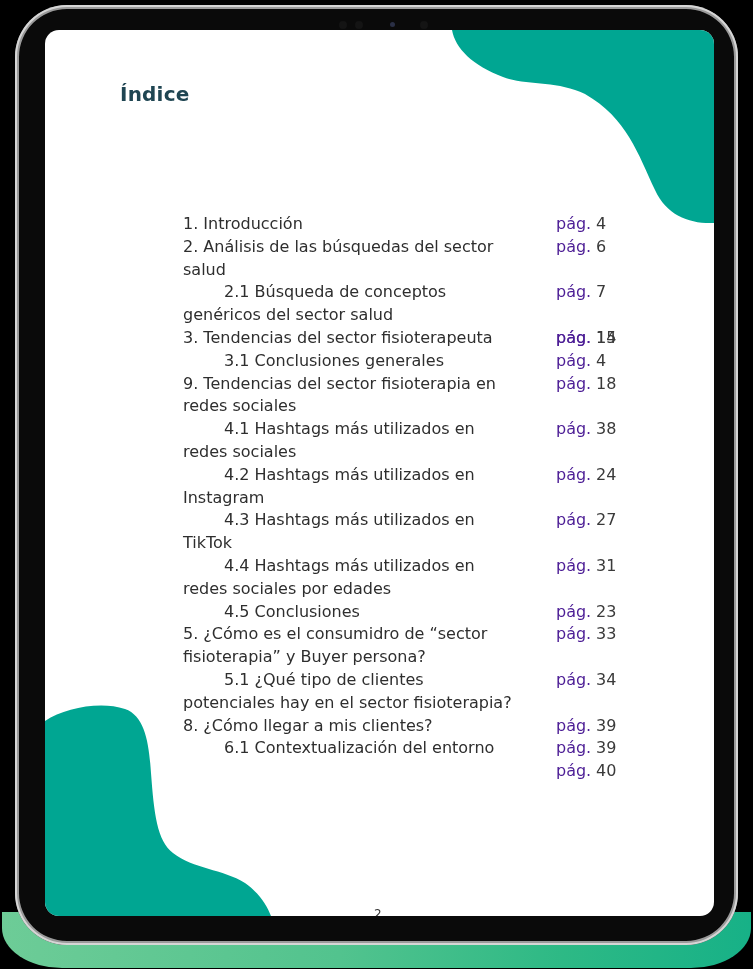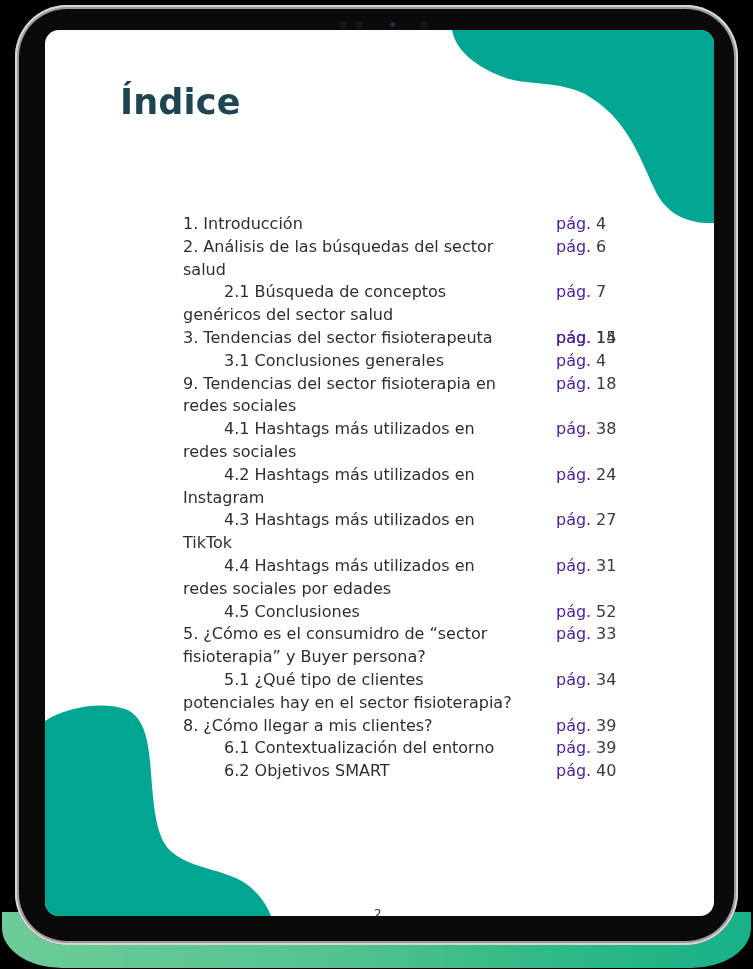--- a/index.html
+++ b/index.html
@@ -66,21 +66,21 @@
     .blob {
       position: absolute;
     }
     .title {
       position: absolute;
       left: 75px;
       top: 52px;
       margin: 0;
       font-family: "DejaVu Sans", sans-serif;
       font-weight: bold;
-      font-size: 35px;
+      font-size: 20px;
       letter-spacing: 0.2px;
       color: #1f4552;
     }
     .toc {
       position: absolute;
       left: 138px;
       top: 183px;
       width: 460px;
       font-family: "DejaVu Sans", sans-serif;
       font-size: 16px;
@@ -194,39 +194,38 @@
         <div class="toc-entry sub">
           <span class="toc-text">4.3 Hashtags más utilizados en TikTok</span>
           <span class="toc-page"><span class="pag">pág.</span><span>27</span></span>
         </div>
         <div class="toc-entry sub">
           <span class="toc-text">4.4 Hashtags más utilizados en redes sociales por edades</span>
           <span class="toc-page"><span class="pag">pág.</span><span>31</span></span>
         </div>
         <div class="toc-entry sub">
           <span class="toc-text">4.5 Conclusiones</span>
-          <span class="toc-page"><span class="pag">pág.</span><span>52</span></span>
+          <span class="toc-page"><span class="pag">pág.</span><span>23</span></span>
         </div>
         <div class="toc-entry">
           <span class="toc-text">5. ¿Cómo es el consumidro de “sector fisioterapia” y Buyer persona?</span>
           <span class="toc-page"><span class="pag">pág.</span><span>33</span></span>
         </div>
         <div class="toc-entry sub">
           <span class="toc-text">5.1 ¿Qué tipo de clientes potenciales hay en el sector fisioterapia?</span>
           <span class="toc-page"><span class="pag">pág.</span><span>34</span></span>
         </div>
         <div class="toc-entry">
           <span class="toc-text">8. ¿Cómo llegar a mis clientes?</span>
           <span class="toc-page"><span class="pag">pág.</span><span>39</span></span>
         </div>
         <div class="toc-entry sub">
           <span class="toc-text">6.1 Contextualización del entorno</span>
           <span class="toc-page"><span class="pag">pág.</span><span>39</span></span>
         </div>
         <div class="toc-entry sub">
-          <span class="toc-text">6.2 Objetivos SMART</span>
           <span class="toc-page"><span class="pag">pág.</span><span>40</span></span>
         </div>
       </div>
 
     <div class="page-number">2</div>
   </div>
 </div>
 
 </body></html>

